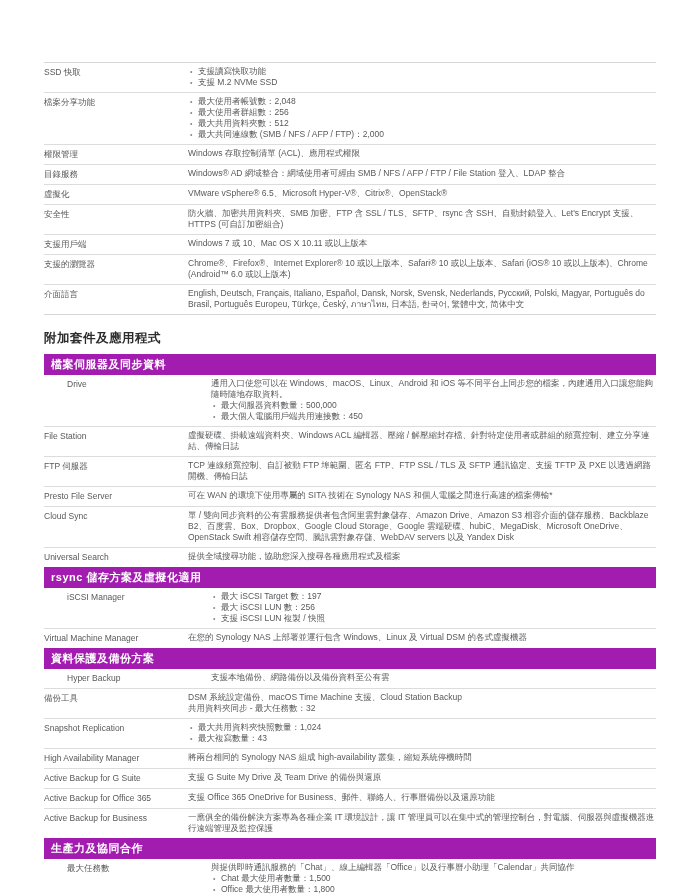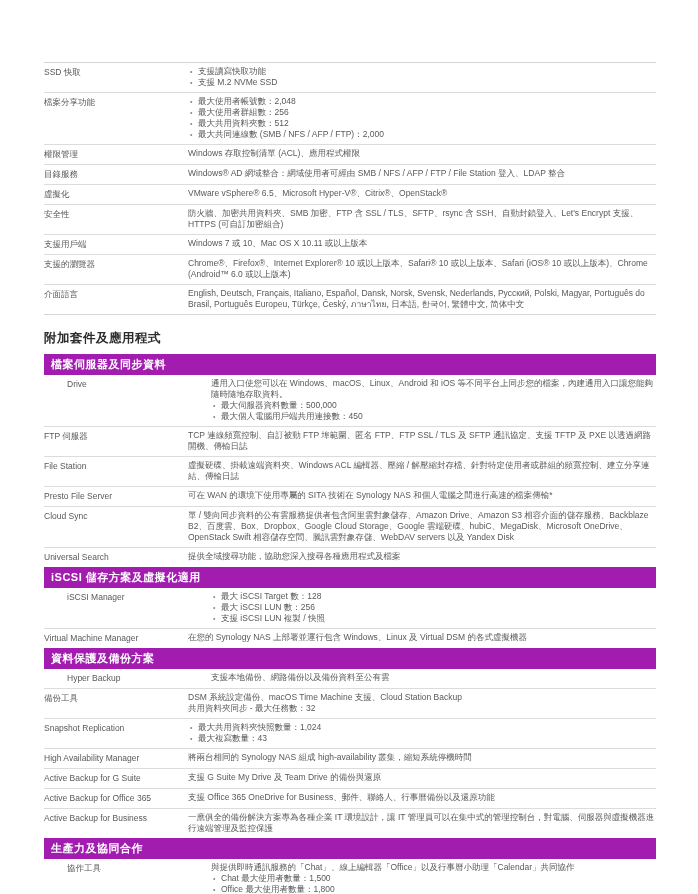--- a/index.html
+++ b/index.html
@@ -116,59 +116,59 @@
               <span class="label">Drive</span>
               <div class="value">
                 <p class="lead">通用入口使您可以在 Windows、macOS、Linux、Android 和 iOS 等不同平台上同步您的檔案，內建通用入口讓您能夠隨時隨地存取資料。</p>
                 <ul class="bullets">
                   <li>最大伺服器資料數量：500,000</li>
                   <li>最大個人電腦用戶端共用連接數：450</li>
                 </ul>
               </div>
             </div>
             <div class="row">
+              <span class="label">File Station</span>
+              <div class="value">
+                <p class="text">虛擬硬碟、掛載遠端資料夾、Windows ACL 編輯器、壓縮 / 解壓縮封存檔、針對特定使用者或群組的頻寬控制、建立分享連結、傳輸日誌</p>
+              </div>
+            </div>
+            <div class="row">
               <span class="label">FTP 伺服器</span>
               <div class="value">
                 <p class="text">TCP 連線頻寬控制、自訂被動 FTP 埠範圍、匿名 FTP、FTP SSL / TLS 及 SFTP 通訊協定、支援 TFTP 及 PXE 以透過網路開機、傳輸日誌</p>
               </div>
             </div>
             <div class="row">
-              <span class="label">File Station</span>
-              <div class="value">
-                <p class="text">虛擬硬碟、掛載遠端資料夾、Windows ACL 編輯器、壓縮 / 解壓縮封存檔、針對特定使用者或群組的頻寬控制、建立分享連結、傳輸日誌</p>
-              </div>
-            </div>
-            <div class="row">
               <span class="label">Presto File Server</span>
               <div class="value">
                 <p class="text">可在 WAN 的環境下使用專屬的 SITA 技術在 Synology NAS 和個人電腦之間進行高速的檔案傳輸*</p>
               </div>
             </div>
             <div class="row">
               <span class="label">Cloud Sync</span>
               <div class="value">
                 <p class="text">單 / 雙向同步資料的公有雲服務提供者包含阿里雲對象儲存、Amazon Drive、Amazon S3 相容介面的儲存服務、Backblaze B2、百度雲、Box、Dropbox、Google Cloud Storage、Google 雲端硬碟、hubiC、MegaDisk、Microsoft OneDrive、OpenStack Swift 相容儲存空間、騰訊雲對象存儲、WebDAV servers 以及 Yandex Disk</p>
               </div>
             </div>
             <div class="row">
               <span class="label">Universal Search</span>
               <div class="value">
                 <p class="text">提供全域搜尋功能，協助您深入搜尋各種應用程式及檔案</p>
               </div>
             </div>
           </div>
         </div>
         <div class="section">
-          <div class="section-bar">iSCSI 儲存方案及虛擬化適用</div>
+          <div class="section-bar">rsync 儲存方案及虛擬化適用</div>
           <div class="rows">
             <div class="row">
               <span class="label">iSCSI Manager</span>
               <div class="value">
                 <ul class="bullets">
-                  <li>最大 iSCSI Target 數：128</li>
+                  <li>最大 iSCSI Target 數：197</li>
                   <li>最大 iSCSI LUN 數：256</li>
                   <li>支援 iSCSI LUN 複製 / 快照</li>
                 </ul>
               </div>
             </div>
             <div class="row">
               <span class="label">Virtual Machine Manager</span>
               <div class="value">
                 <p class="text">在您的 Synology NAS 上部署並運行包含 Windows、Linux 及 Virtual DSM 的各式虛擬機器</p>
               </div>
@@ -223,21 +223,21 @@
               <div class="value">
                 <p class="text">一應俱全的備份解決方案專為各種企業 IT 環境設計，讓 IT 管理員可以在集中式的管理控制台，對電腦、伺服器與虛擬機器進行遠端管理及監控保護</p>
               </div>
             </div>
           </div>
         </div>
         <div class="section">
           <div class="section-bar">生產力及協同合作</div>
           <div class="rows">
             <div class="row">
-              <span class="label">協作工具</span>
+              <span class="label">最大任務數</span>
               <div class="value">
                 <p class="lead">與提供即時通訊服務的「Chat」、線上編輯器「Office」以及行事曆小助理「Calendar」共同協作</p>
                 <ul class="bullets">
                   <li>Chat 最大使用者數量：1,500</li>
                   <li>Office 最大使用者數量：1,800</li>
                   <li>Calendar支援 CalDAV 及行動裝置存取</li>
                 </ul>
               </div>
             </div>
           </div>

